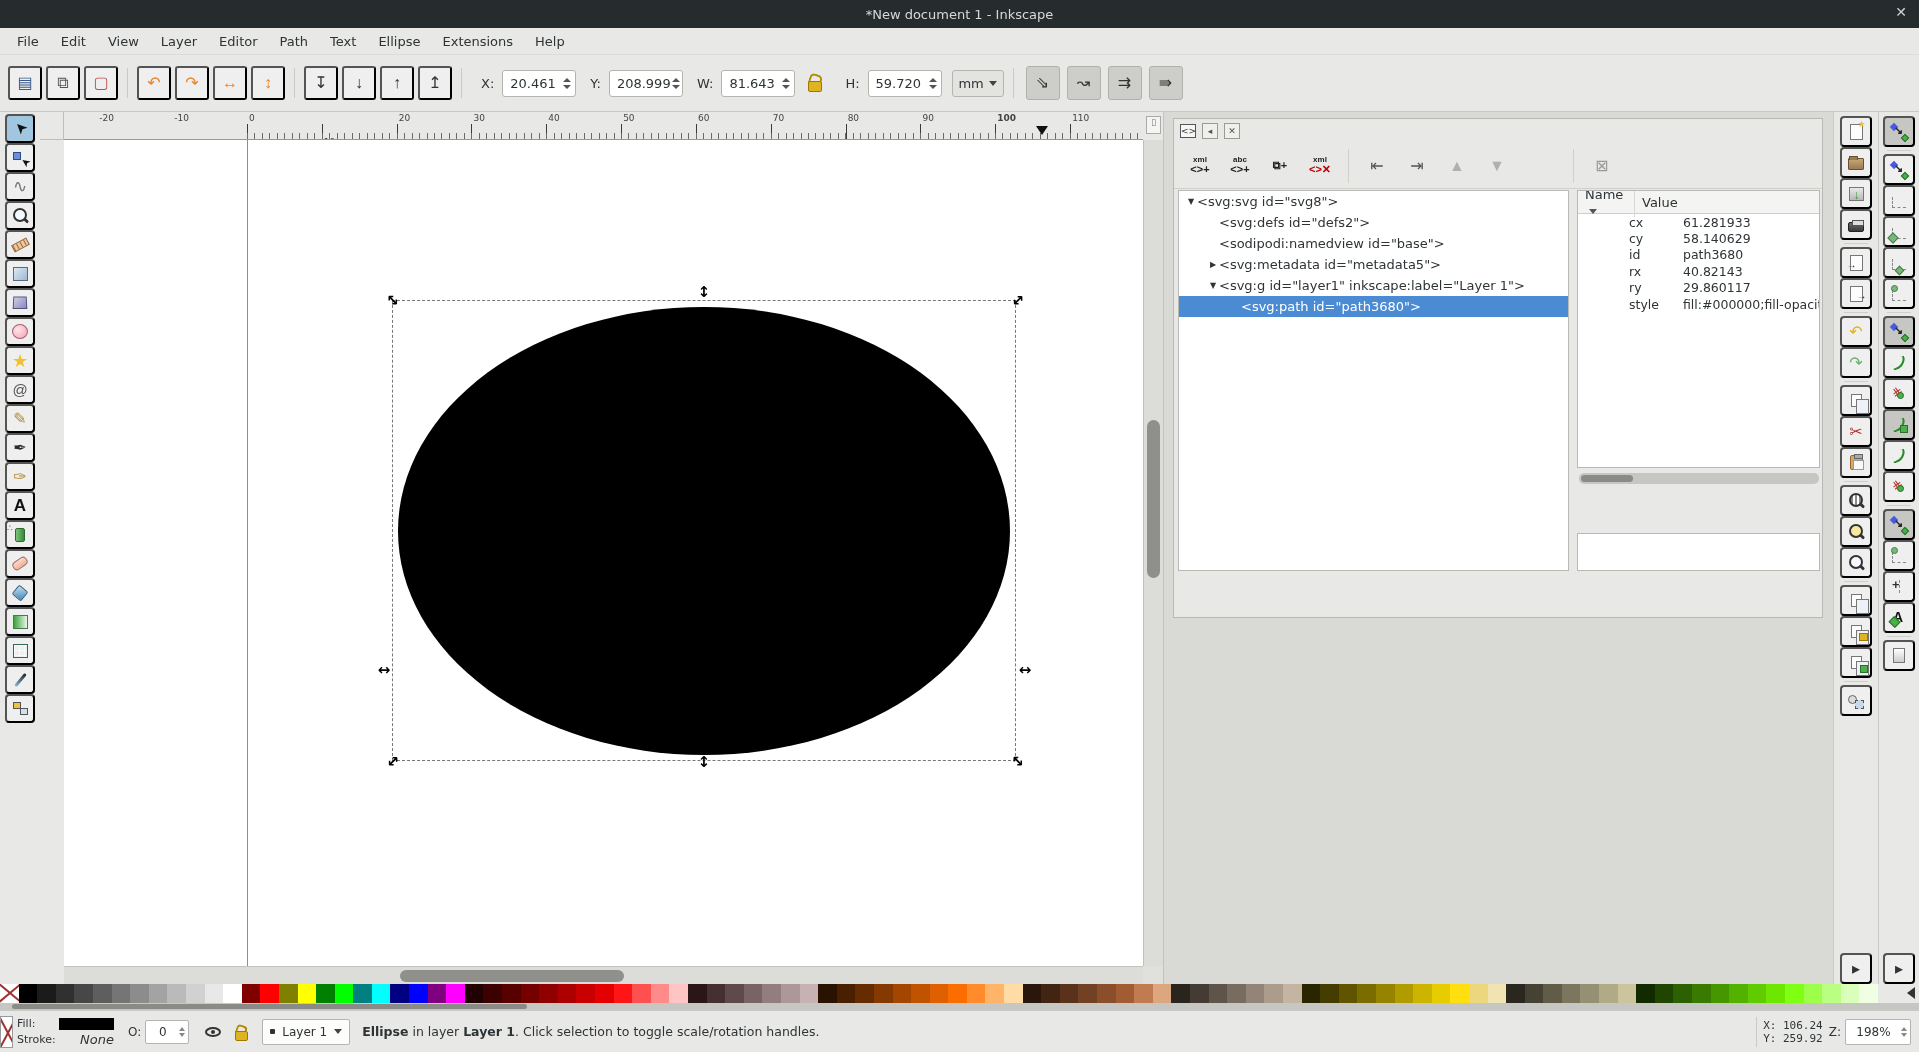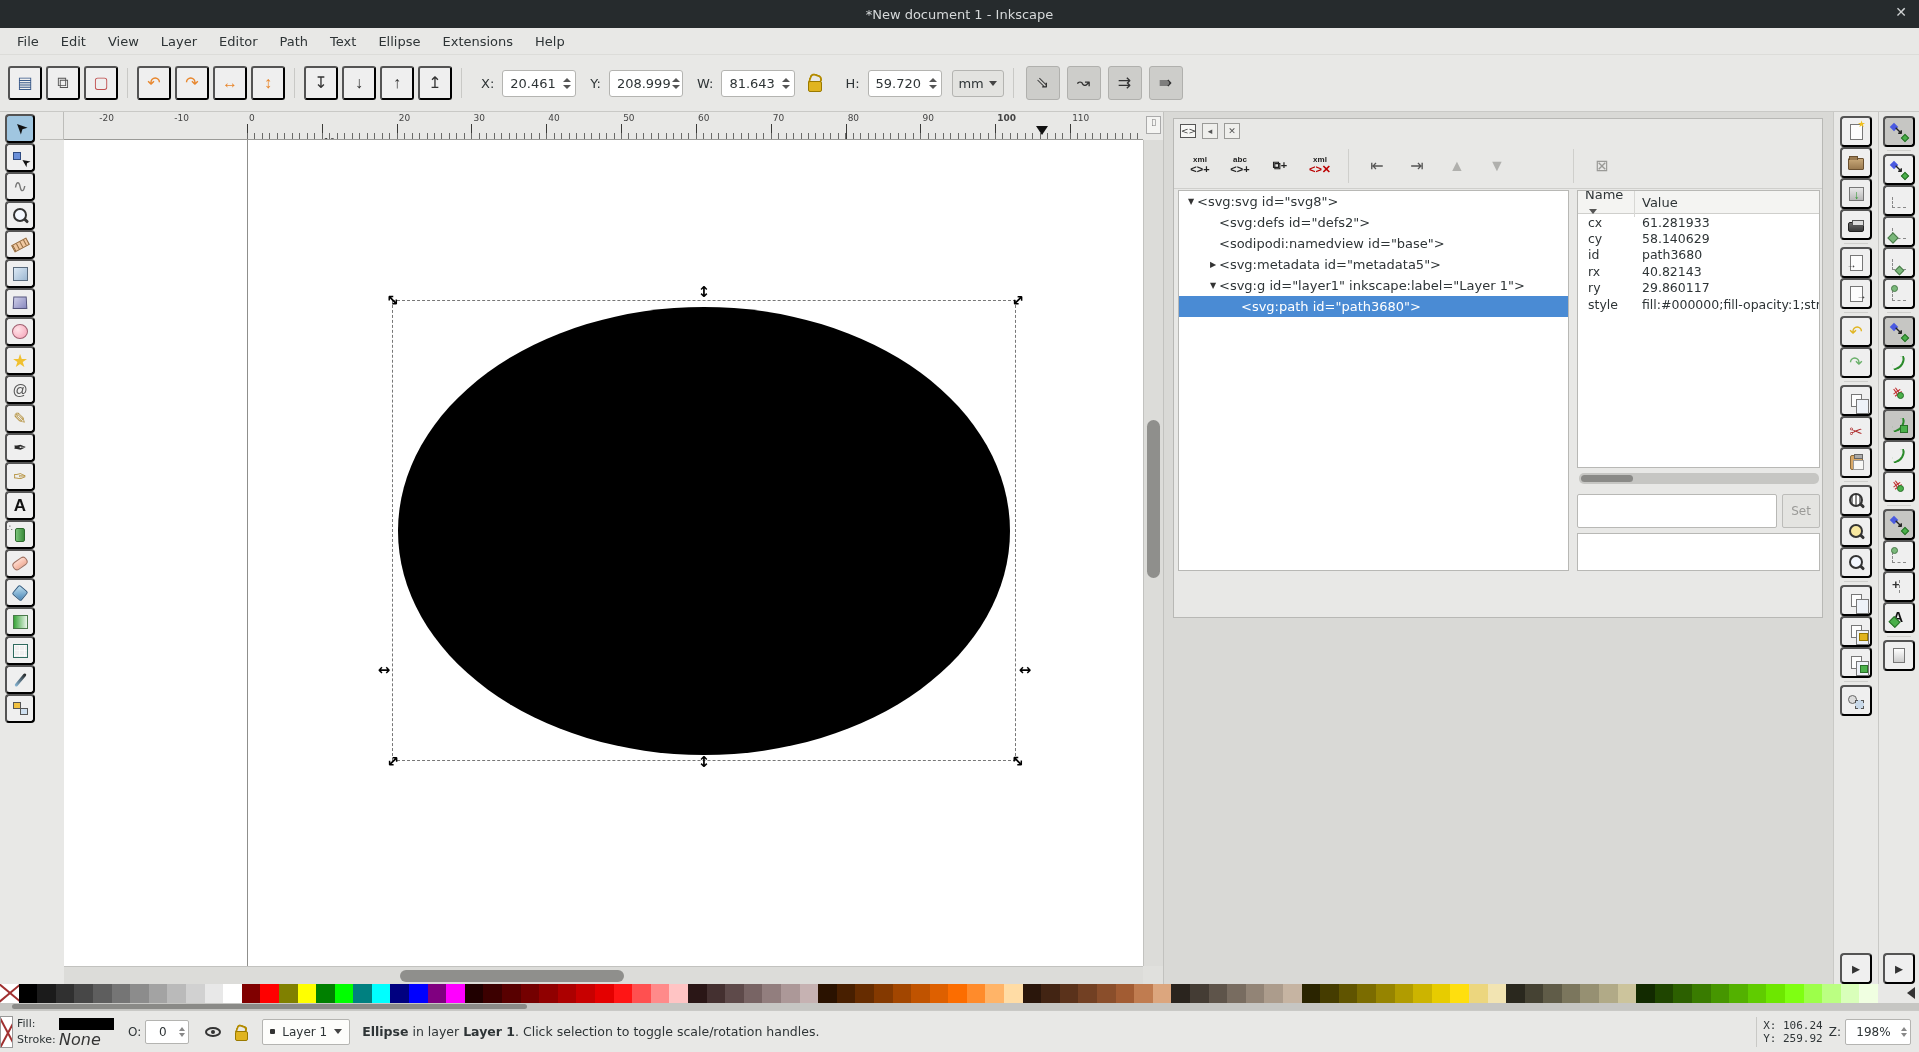--- a/index.html
+++ b/index.html
@@ -94,21 +94,21 @@
   .tree-row .exp { width:12px; font-size:8px; color:#333; text-align:center; flex:none; }
   .tree-row.selected { background:#4a8bd4; color:#fff; }
   .tree-row.selected .exp { color:#fff; }
   #xml-attrs { position:absolute; left:403px; top:0; width:245px; height:381px; }
   #attr-table { position:absolute; left:0; top:0; width:243px; height:278px; background:#fff; border:1px solid #b8b8b5; overflow:hidden; }
   #attr-head { height:23px; display:flex; border-bottom:1px solid #cfcfcc; background:#f4f4f2; align-items:center; }
   #attr-head .c1 { width:57px; padding-left:7px; border-right:1px solid #d8d8d5; }
   #attr-head .c2 { padding-left:7px; }
   .hdr-caret { display:inline-block; width:0; height:0; border-left:4px solid transparent; border-right:4px solid transparent; border-top:5px solid #555; margin-left:4px; }
   .attr-row { display:flex; height:16.4px; align-items:center; font-size:12.5px; }
-  .attr-row .an { width:57px; padding-left:10px; flex:none; }
+  .attr-row .an { width:57px; padding-left:10px; flex:none;margin-left:41px; }
   .attr-row .av { white-space:nowrap; overflow:hidden; padding-left:7px; }
   #attr-hscroll { position:absolute; left:2px; top:283px; width:240px; height:11px; background:#c6c6c3; border-radius:5px; }
   #attr-hscroll .thumb { position:absolute; left:2px; top:2px; width:52px; height:7px; background:#8a8a87; border-radius:4px; }
   #attr-edit-row { position:absolute; left:0; top:304px; width:243px; height:34px; display:flex; gap:5px; }
   #attr-input { flex:1; background:#fff; border:1px solid #b8b8b5; border-radius:2px; }
   #attr-set-btn { width:38px; background:#e4e4e1; border:1px solid #bcbcb9; border-radius:2px; color:#9a9a97; display:flex; align-items:center; justify-content:center; font-size:12px; }
   #attr-value-box { position:absolute; left:0; top:343px; width:243px; height:38px; background:#fff; border:1px solid #b8b8b5; }
   #xml-status { position:absolute; left:0; bottom:4px; width:648px; padding:3px 8px; font-size:12.5px; color:#2e3436; }
   
   #cmdbar { position:absolute; left:1833px; top:0; width:45px; height:872px; background:#e8e8e6; border-left:1px solid #c9c9c6; display:flex; flex-direction:column; align-items:center; padding-top:4px; }
@@ -176,21 +176,21 @@
   #pal-scroll .thumb { position:absolute; left:12px; top:1px; width:515px; height:5px; background:#8a8a87; border-radius:3px; }
   
   #statusbar { position:absolute; left:0; top:1010px; width:1919px; height:42px; background:#e8e8e6; border-top:1px solid #c9c9c6; display:flex; align-items:center; }
   #nostyle-x { width:13px; height:32px; background:#fff; border:1px solid #999; position:relative; overflow:hidden; margin-left:0; }
   #nostyle-x:before,#nostyle-x:after { content:""; position:absolute; left:-12px; top:15px; width:38px; height:2px; background:#a03030; }
   #nostyle-x:before { transform:rotate(62deg); } #nostyle-x:after { transform:rotate(-62deg); }
   #fs-block { display:flex; flex-direction:column; margin-left:4px; font-size:11px; gap:2px; }
   .fs-row { display:flex; align-items:center; height:14px; }
   .fs-row .lbl { width:42px; }
   #fill-swatch { width:55px; height:12px; background:#000; }
-  #stroke-value { width:55px; text-align:left; font-style:italic; font-size:16px; color:#333; }
+  #stroke-value { width:55px; text-align:right; font-style:italic; font-size:13px; color:#333; }
   #opacity-block { display:flex; align-items:center; margin-left:14px; gap:4px; font-size:12px; }
   #opacity-spin { width:44px; height:24px; background:#fff; border:1px solid #b4b4b1; border-radius:2px; display:flex; align-items:center; }
   #opacity-spin .val { flex:1; text-align:center; font-size:12px; }
   .tiny-arrows { display:flex; flex-direction:column; gap:2px; padding-right:3px; }
   .tiny-arrows i { width:0; height:0; border-left:3px solid transparent; border-right:3px solid transparent; }
   .tiny-arrows i.up { border-bottom:4px solid #888; }
   .tiny-arrows i.dn { border-top:4px solid #888; }
   #eye-icon { width:16px; height:10px; border:2px solid #333; border-radius:50%; position:relative; margin-left:16px; }
   #eye-icon:after { content:""; position:absolute; left:4px; top:1px; width:4px; height:4px; background:#333; border-radius:50%; }
   #lock-icon { width:13px; height:14px; position:relative; margin-left:14px; }
@@ -515,24 +515,20 @@
                 </div>
                 <div class="attr-row">
                   <span class="an">style</span>
                   <span class="av">fill:#000000;fill-opacity:1;stro</span>
                 </div>
               </div>
           </div>
           <div id="attr-hscroll">
               <div class="thumb"></div>
             </div>
-          <div id="attr-edit-row">
-            <div id="attr-input"></div>
-            <div id="attr-set-btn">Set</div>
-          </div>
           <div id="attr-value-box"></div>
         </div>
       </div>
     </div>
   </div>
 
   <div id="cmdbar">
       <button class="bar-btn">
         <span class="mi mi-page star"></span>
       </button>

